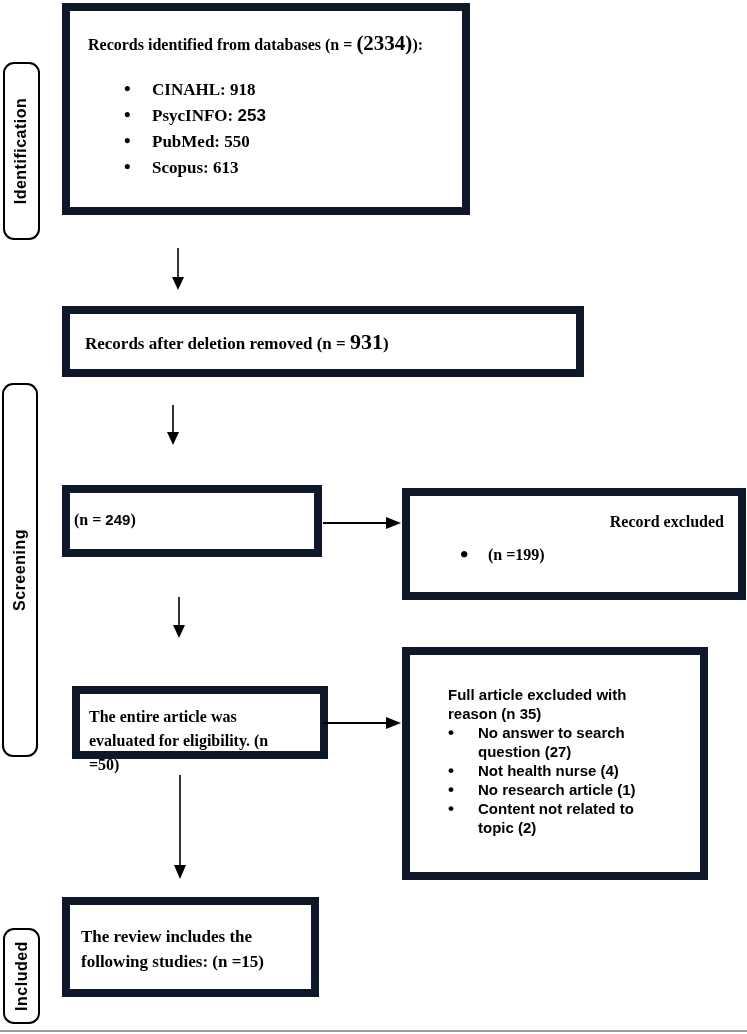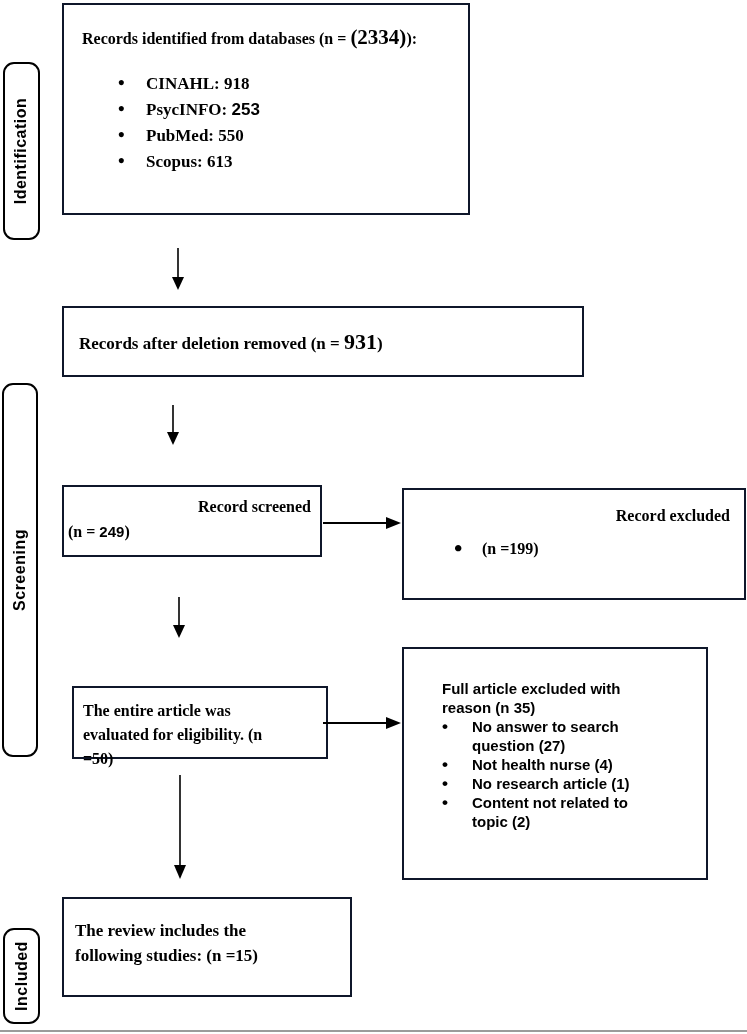--- a/index.html
+++ b/index.html
@@ -1,18 +1,18 @@
 <!DOCTYPE html>
 <html><head>
 <meta charset="utf-8">
 <style>
   html,body{margin:0;padding:0;background:#fff;}
   #page{position:relative;width:747px;height:1034px;background:#ffffff;overflow:hidden;
         font-family:"Liberation Serif",serif;color:#000;}
-  .box{position:absolute;border:2px solid #0f172a;background:#fff;box-sizing:border-box;}
+  .box{position:absolute;border:8px solid #0f172a;background:#fff;box-sizing:border-box;}
   .stage{position:absolute;border:2px solid #000;border-radius:11px;background:#fff;
          box-sizing:border-box;display:flex;align-items:center;justify-content:center;}
   .stage span{transform:rotate(-90deg);white-space:nowrap;
               font-family:"Liberation Sans",sans-serif;font-weight:bold;
               font-size:16px;letter-spacing:0.5px;}
   .serif-b{font-family:"Liberation Serif",serif;font-weight:bold;}
   .sans-b{font-family:"Liberation Sans",sans-serif;font-weight:bold;}
   .big21{font-size:21px;}
   .big22{font-size:22px;margin-top:35px;}
   
@@ -37,21 +37,21 @@
   
   #box-eligibility{left:72px;top:686px;width:256px;height:73px;padding:11px 20px 0 9px;
                    font-size:16px;font-weight:bold;line-height:24px;}
   
   #box-fulltext{left:402px;top:647px;width:306px;height:233px;padding:30px 12px 0 38px;
                 font-family:"Liberation Sans",sans-serif;font-weight:bold;font-size:15px;
                 line-height:19px;}
   #box-fulltext .brow{line-height:19px;font-size:15px;font-weight:bold;}
   #box-fulltext .dot{flex:0 0 30px;font-size:17px;}
   
-  #box-review{left:62px;top:897px;width:290px;height:100px;padding:19px 14px 0 11px;
+  #box-review{left:62px;top:897px;width:257px;height:100px;padding:19px 14px 0 11px;
               font-size:17px;font-weight:bold;line-height:25px;}
   
   #stage-identification{left:3px;top:62px;width:37px;height:178px;}
   #stage-screening{left:2px;top:383px;width:36px;height:374px;}
   #stage-included{left:3px;top:928px;width:37px;height:96px;}
   .arrow{position:absolute;}
   #bottom-rule{position:absolute;left:0;top:1030px;width:747px;height:2px;background:#9b9b9b;}
 </style>
 </head>
 <body>
@@ -88,21 +88,20 @@
         <span>Scopus: 613</span>
       </div>
     </div>
   </div>
 
   <div class="box" id="box-deduped">
     <div><span>Records after deletion removed (n = </span><span class="big22">931</span><span>)</span></div>
   </div>
 
   <div class="box" id="box-screened">
-    <div class="title">Record screened</div>
     <div class="count"><span>(n = </span><span class="sans-b num">249</span><span>)</span></div>
   </div>
 
   <div class="box" id="box-excluded">
     <div class="title">Record excluded</div>
     <div class="brow">
       <span class="dot">•</span>
       <span class="serif-b">(n =199)</span>
     </div>
   </div>

